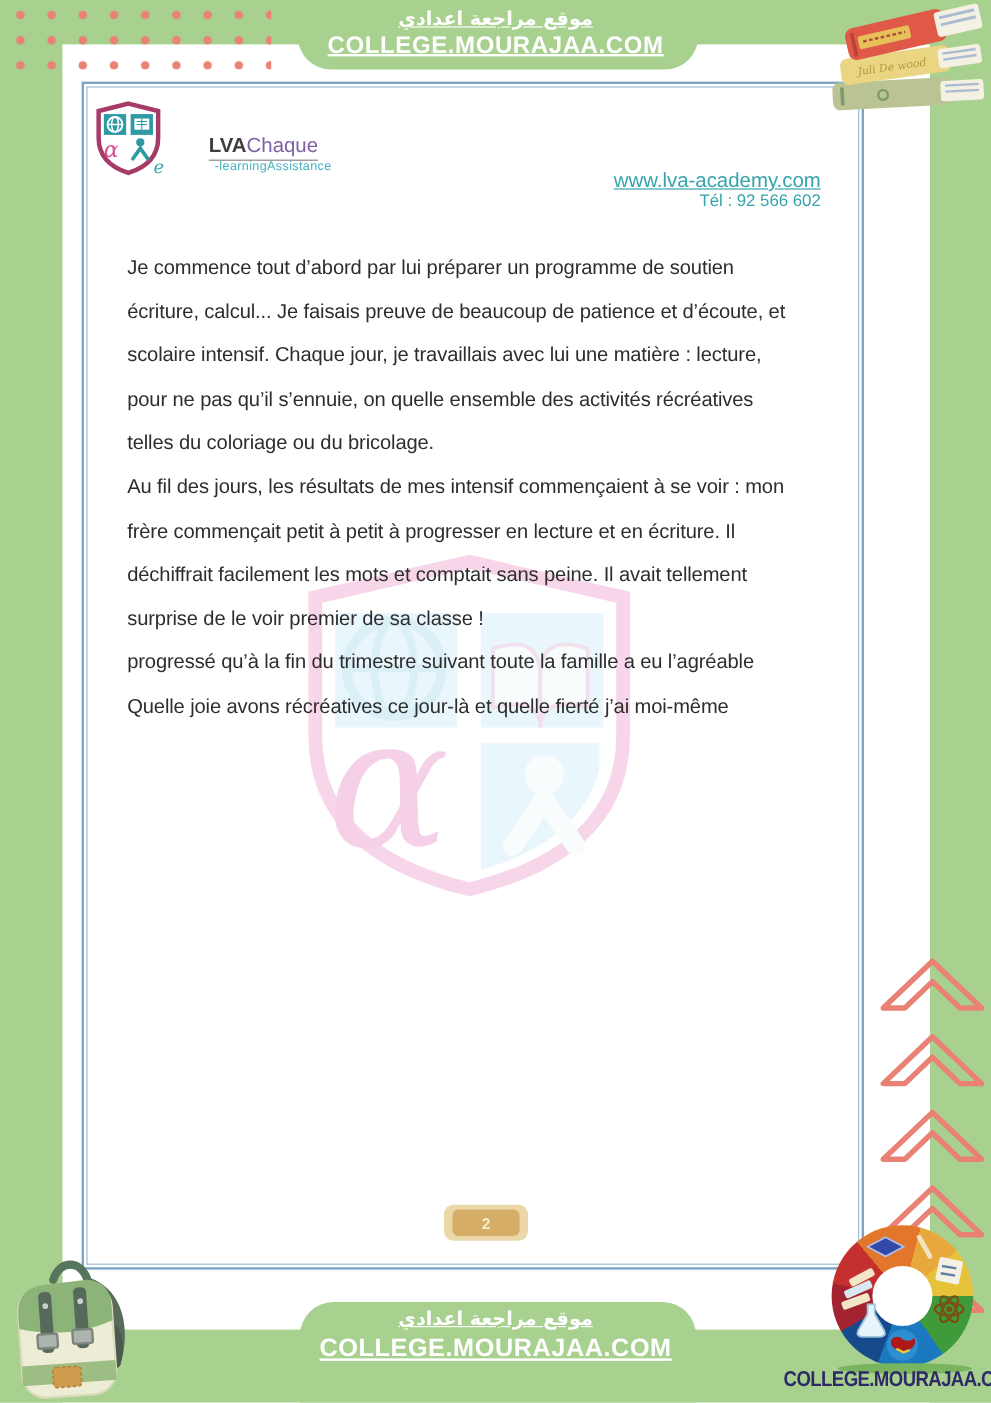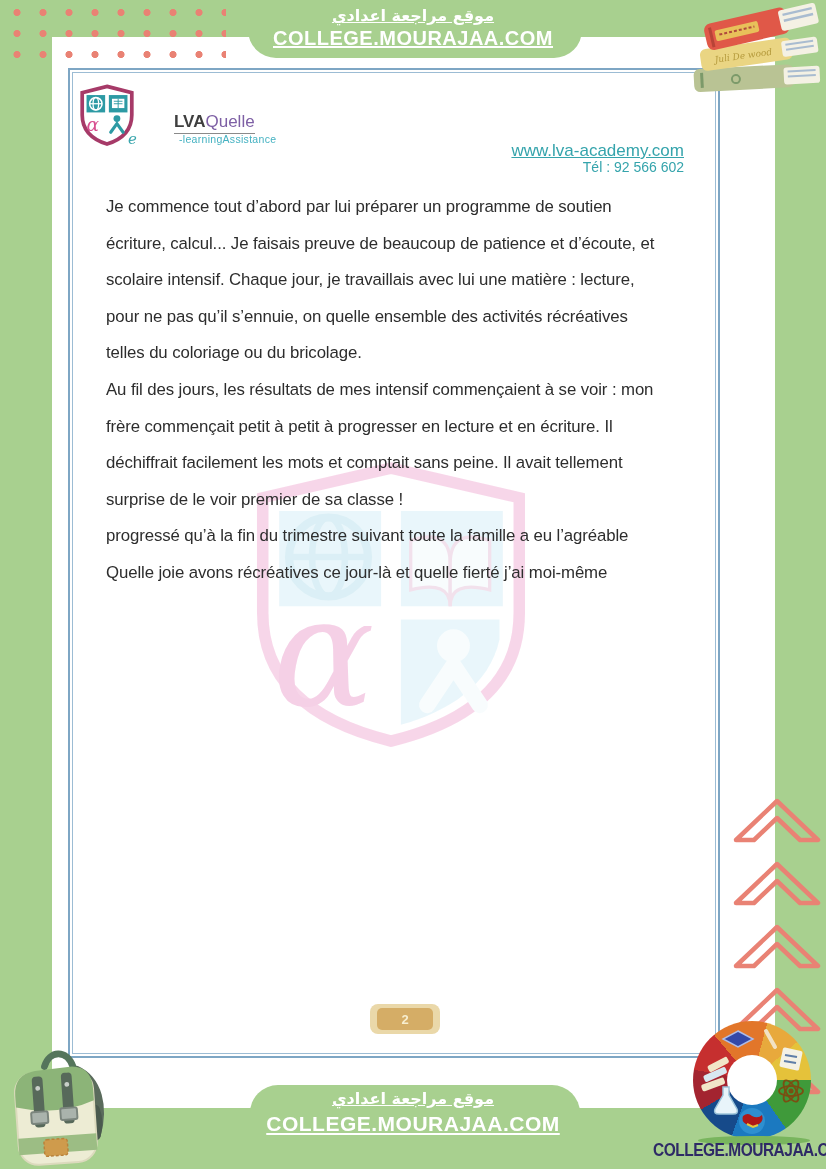--- a/index.html
+++ b/index.html
@@ -44,21 +44,21 @@
   .brand-academy { color:#7e60a5; }
   .brand-tagline { position:absolute; left:109px; top:63px; font-size:10.5px; color:#45b2c2; letter-spacing:.3px; }
 
   .contact { position:absolute; right:34px; top:72px; text-align:right; color:#35a4ac; line-height:17px; }
   .contact-web { font-size:17px;text-decoration:underline; }
   .contact-tel { font-size:14px; }
 
   
   .watermark { position:absolute; left:155px; top:385px; width:332px; height:296px; opacity:.55; z-index:0; }
 
-  .body-text { position:absolute; left:36px; top:119px; z-index:1; }
+  .body-text { position:absolute; left:36px; top:135px; z-index:1; }
   .text-line { height:36.6px; line-height:36.6px; font-size:16.8px; color:#2d2d2d;
                letter-spacing:-0.1px; white-space:nowrap; }
 
   .page-badge { position:absolute; left:300px; top:934px; width:70px; height:30px;
                 background:#ead8a9; border-radius:8px; display:flex; align-items:center; justify-content:center; }
   .page-badge-inner { width:56px; height:22px; background:#d5ad66; border-radius:5px; color:#f7eecf;
                       font-weight:bold; font-size:13px; display:flex; align-items:center; justify-content:center; }
 
   
   .books { position:absolute; left:688px; top:0; width:138px; height:95px; z-index:3; }
@@ -164,21 +164,21 @@
       <rect x="58" y="24" width="20" height="15" fill="#fff"></rect>
       <line x1="61" y1="28" x2="75" y2="28" stroke="#2d9aa4" stroke-width="1.5"></line>
       <line x1="61" y1="32" x2="75" y2="32" stroke="#2d9aa4" stroke-width="1.5"></line>
       <line x1="68" y1="24" x2="68" y2="39" stroke="#2d9aa4" stroke-width="1.5"></line>
       <text x="17" y="76" font-size="30" font-family="DejaVu Serif, serif" font-style="italic" fill="#d84f8f">α</text>
       <circle cx="66" cy="56" r="5.5" fill="#2d9aa4"></circle>
       <path d="M56,78 L66,64 L76,78" fill="none" stroke="#2d9aa4" stroke-width="5" stroke-linecap="round"></path>
     </svg>
     <span class="logo-e">e</span>
 
-    <div class="brand-name"><span class="brand-lva">LVA</span><span class="brand-academy">Quelle</span></div>
+    <div class="brand-name"><span class="brand-lva">LVA</span><span class="brand-academy">Chaque</span></div>
     <div class="brand-tagline">-learningAssistance</div>
 
     <div class="contact">
       <div class="contact-web">www.lva-academy.com</div>
       <div class="contact-tel">Tél : 92 566 602</div>
     </div>
 
     <div class="body-text">
       <div class="text-line">Je commence tout d’abord par lui préparer un programme de soutien</div>
       <div class="text-line">écriture, calcul... Je faisais preuve de beaucoup de patience et d’écoute, et</div>

